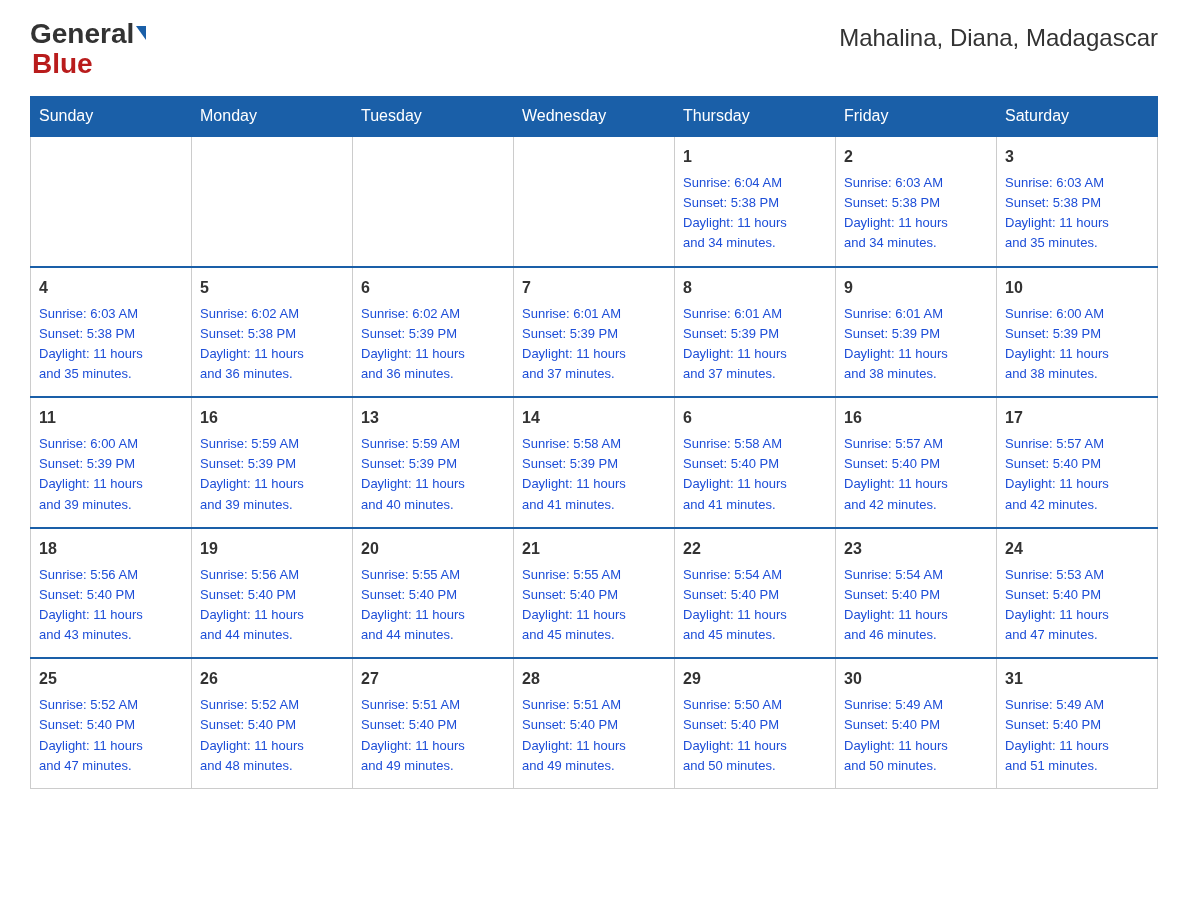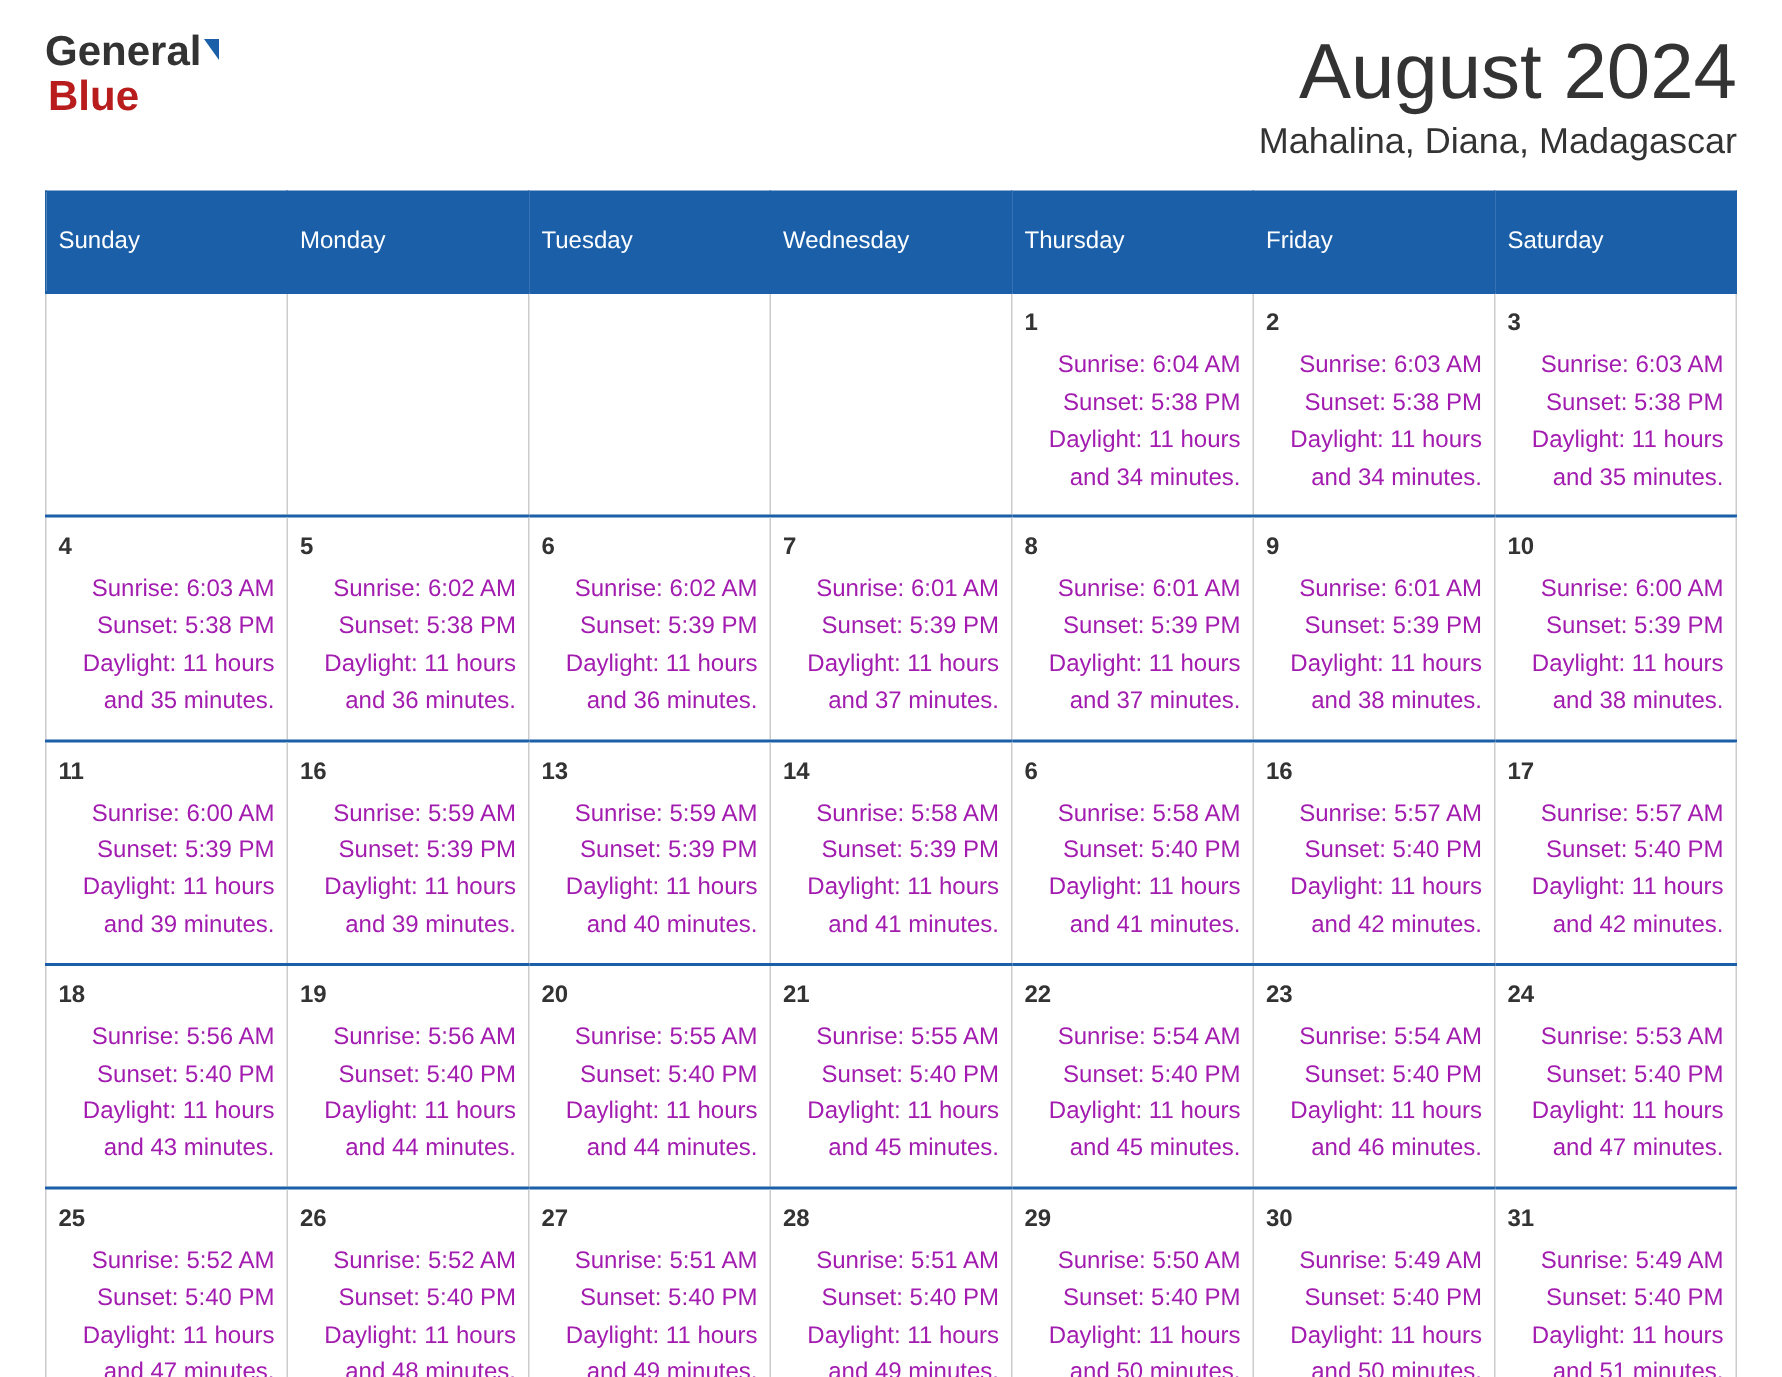--- a/index.html
+++ b/index.html
@@ -68,21 +68,21 @@
       margin-top: 4px;
     }
     table {
       width: 100%;
       border-collapse: collapse;
       table-layout: fixed;
     }
     thead tr th {
       background-color: #1a5fa8;
       color: #fff;
-      padding: 24px 8px;
+      padding: 10px 8px;
       font-size: 16px;
       font-weight: normal;
       text-align: left;
       border: 1px solid #1a5fa8;
     }
     tbody tr td {
       vertical-align: top;
       padding: 8px 8px 12px 8px;
       border: 1px solid #ccc;
       border-top: 2px solid #1a5fa8;
@@ -94,41 +94,39 @@
       background: #fff;
     }
     .day-number {
       font-size: 16px;
       font-weight: bold;
       color: #333;
       display: block;
       margin-bottom: 4px;
     }
     .day-info {
-      color: #a21caf;
-      font-size: 16px;
+      color: #1d4ed8;
+      font-size: 13px;
       line-height: 1.55;
-      text-align: right;
     }
     tbody tr:nth-child(even) td {
       background: #fff;
     }
   </style>
 </head>
 <body>
 
 <div class="header">
   <div class="logo">
     <div class="logo-top">
       <span class="general">General</span><span class="logo-triangle"></span>
     </div>
     <div class="logo-blue">Blue</div>
   </div>
   <div class="title-area">
-    <h1>August 2024</h1>
     <h2>Mahalina, Diana, Madagascar</h2>
   </div>
 </div>
 
 <table>
   <thead>
     <tr>
       <th>Sunday</th>
       <th>Monday</th>
       <th>Tuesday</th>

